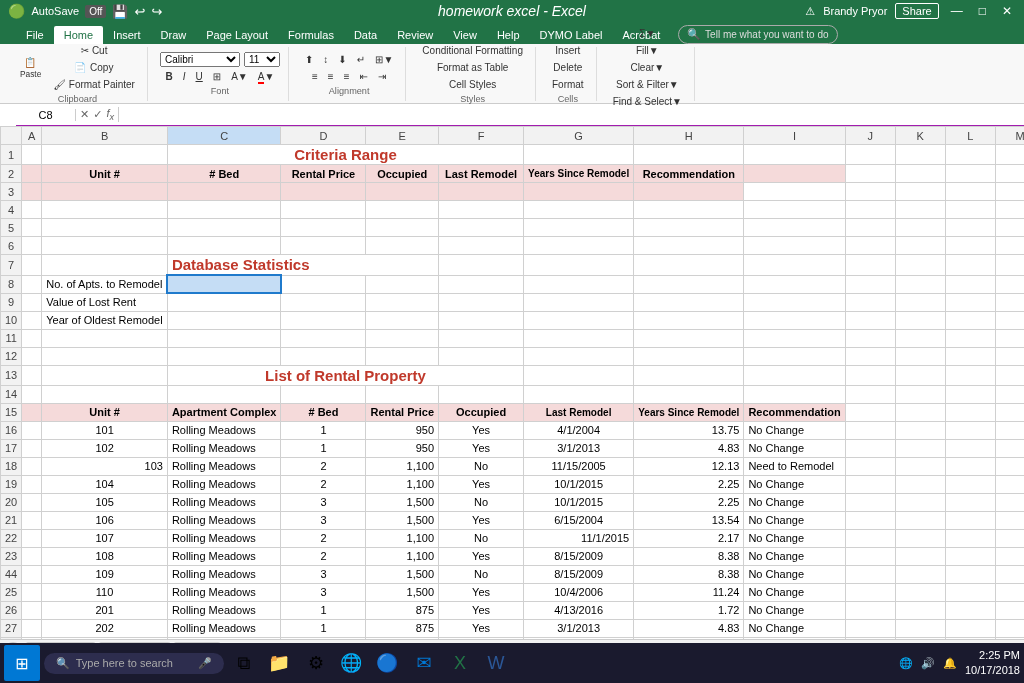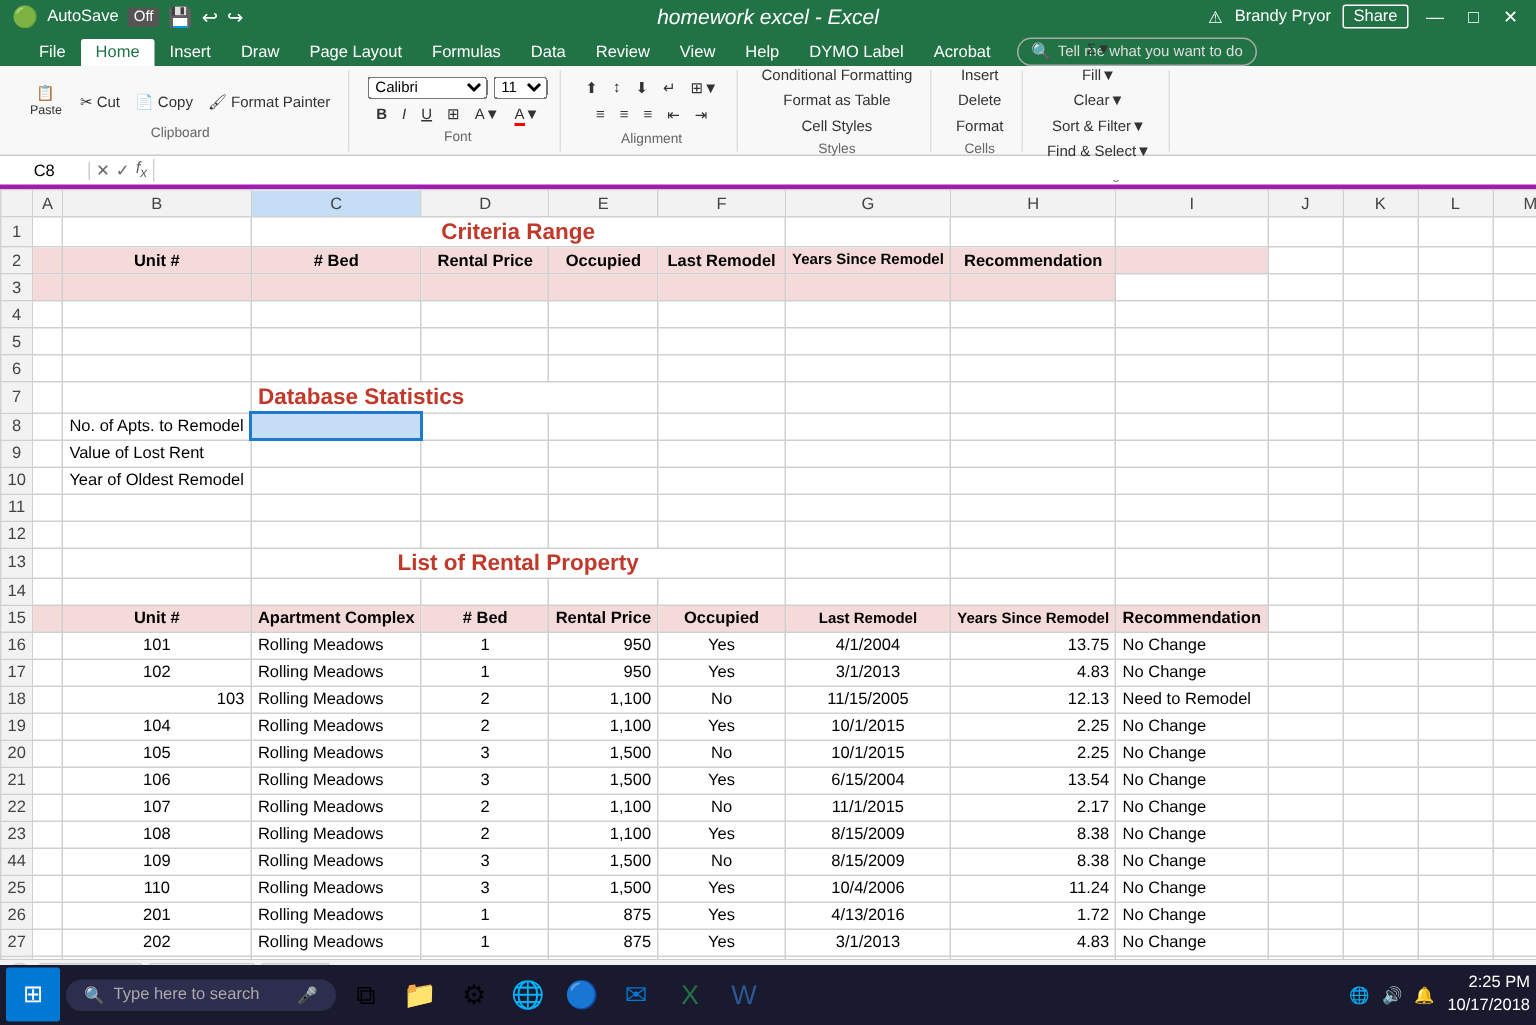--- a/index.html
+++ b/index.html
@@ -76,23 +76,24 @@
       font-size: 11px;
       color: #666;
       margin-left: auto;
       gap: 4px;
     }
 
     
     .formula-bar {
       height: 22px;
       background: white;
-      border-bottom: 3px solid #a21caf;
+      border-bottom: 1px solid #a21caf;
       display: flex;
       align-items: center;
+      margin-left: 16px;
     }
     .cell-ref {
       width: 60px;
       border-right: 1px solid #ccc;
       padding: 0 4px;
       font-size: 11px;
       text-align: center;
     }
     .formula-icons {
       display: flex;
@@ -298,21 +299,21 @@
   <div class="tell-me-box" style="margin-left:8px; color:#ddd; border-color:#aaa;">
     <span>🔍</span>
     <span style="font-size:10px;">Tell me what you want to do</span>
   </div>
 </div>
 
 <div class="ribbon-content">
   <div class="ribbon-group">
     <div style="display:flex; gap:4px;">
       <button class="ribbon-btn">📋<br><small>Paste</small></button>
-      <div style="display:flex; flex-direction:row; gap:2px;">
+      <div style="display:flex; flex-direction:column; gap:2px;">
         <button class="ribbon-btn">✂ Cut</button>
         <button class="ribbon-btn">📄 Copy</button>
         <button class="ribbon-btn">🖌 Format Painter</button>
       </div>
     </div>
     <small style="color:#666;">Clipboard</small>
   </div>
   <div class="ribbon-group">
     <div style="display:flex; gap:4px; align-items:center;">
       <select style="font-size:10px; width:80px;">
@@ -751,21 +752,21 @@
             <td></td>
           </tr>
         <tr>
             <td class="row-header">22</td>
             <td></td>
             <td style="text-align:center;">107</td>
             <td>Rolling Meadows</td>
             <td style="text-align:center;">2</td>
             <td style="text-align:right;">1,100</td>
             <td style="text-align:center;">No</td>
-            <td style="text-align:center;margin-top:36px;">11/1/2015</td>
+            <td style="text-align:right;margin-top:36px;">11/1/2015</td>
             <td style="text-align:right;">2.17</td>
             <td>No Change</td>
             <td></td>
             <td></td>
             <td></td>
             <td></td>
           </tr>
         <tr>
             <td class="row-header">23</td>
             <td></td>

